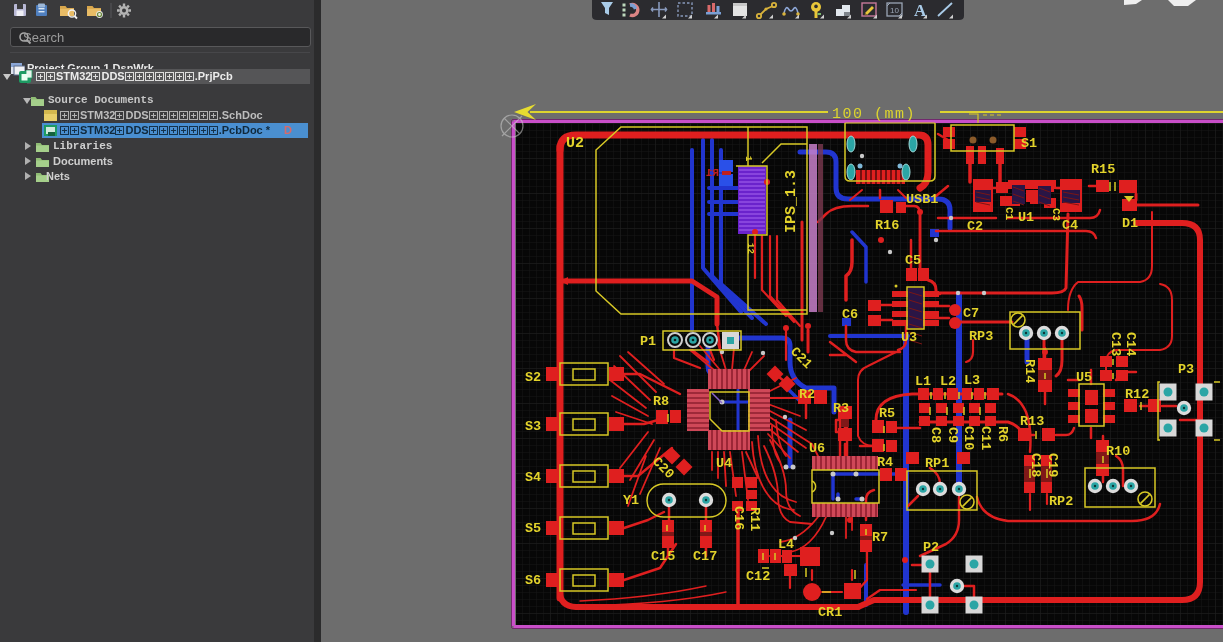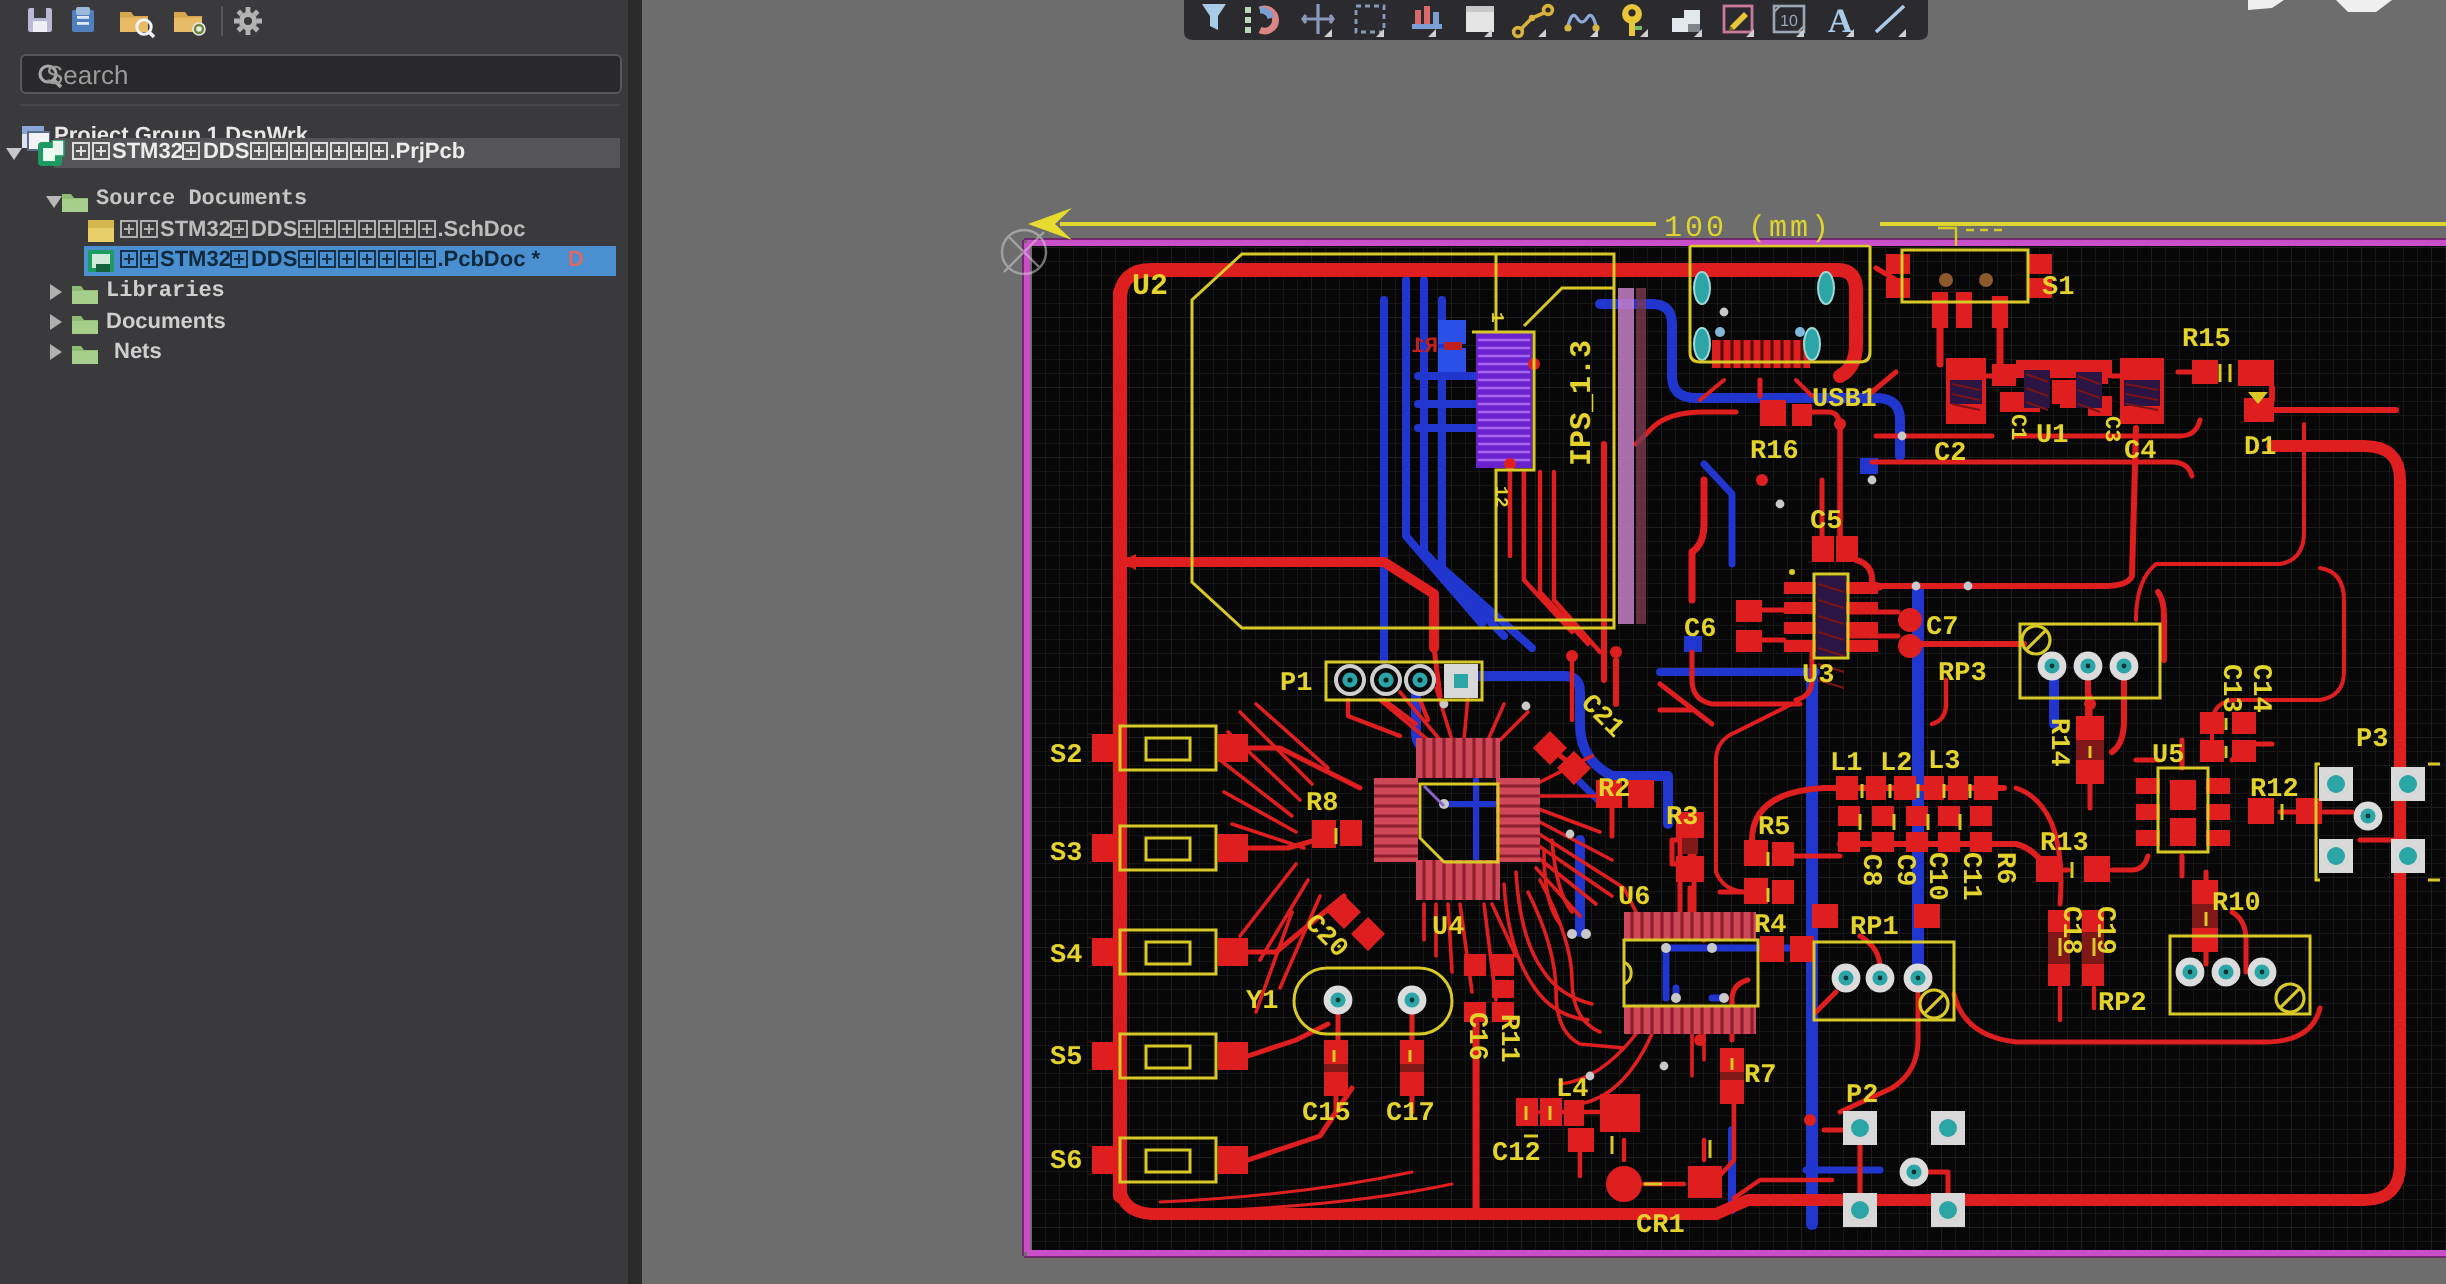--- a/index.html
+++ b/index.html
@@ -834,14 +834,14 @@
       <path d="M0,5.5 L13,5.5 L13,12 L0,12 Z" fill="#a5cf8b"></path>
     </svg>
  <span style="position:absolute;left:53px;top:1px;">Documents</span>
 </div>
 <div class="trow" style="top:169px;">
  <div class="arr" style="left:25px;top:3px;border-top:4.5px solid transparent;border-bottom:4.5px solid transparent;border-left:6px solid #b0b0b0;"></div>
  <svg style="left:36px;top:1px" width="15" height="14" viewBox="0 0 15 14">
       <path d="M0,3 L0,12 L13,12 L13,5 L6,5 L4.5,3 Z" fill="#8fbc74"></path>
       <path d="M0,5.5 L13,5.5 L13,12 L0,12 Z" fill="#a5cf8b"></path>
     </svg>
- <span style="position:absolute;left:57px;top:1px;">Nets</span>
+ <span style="position:absolute;left:46px;top:1px;">Nets</span>
 </div>
 
 </body></html>

